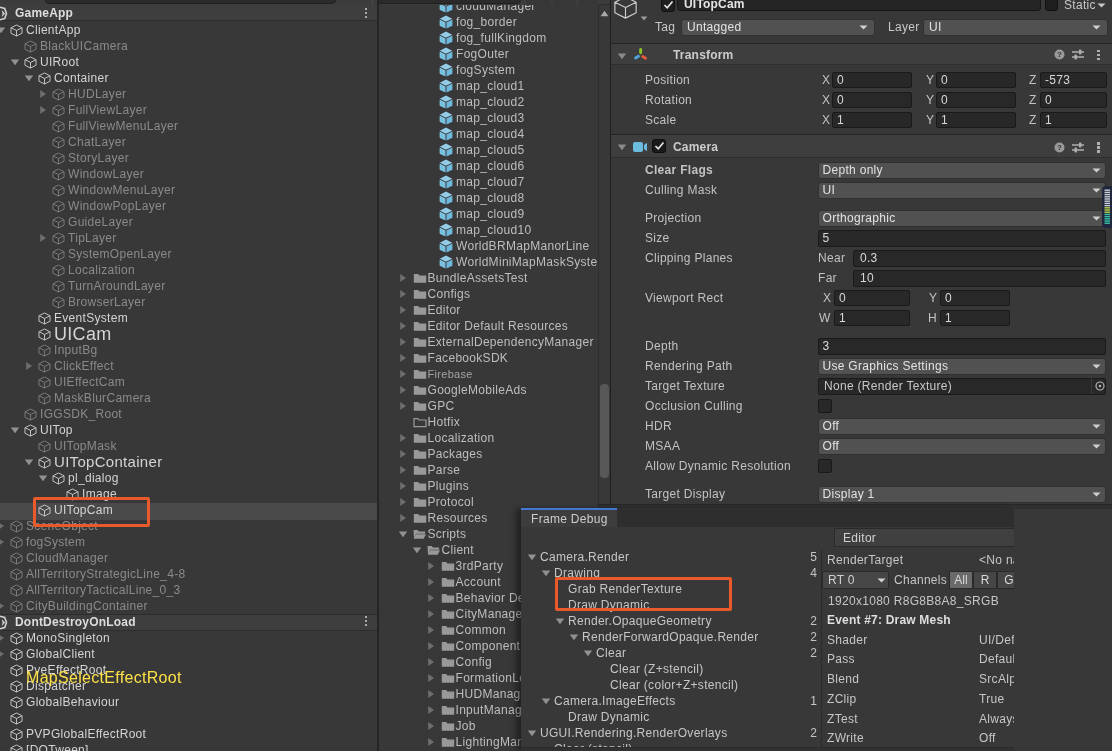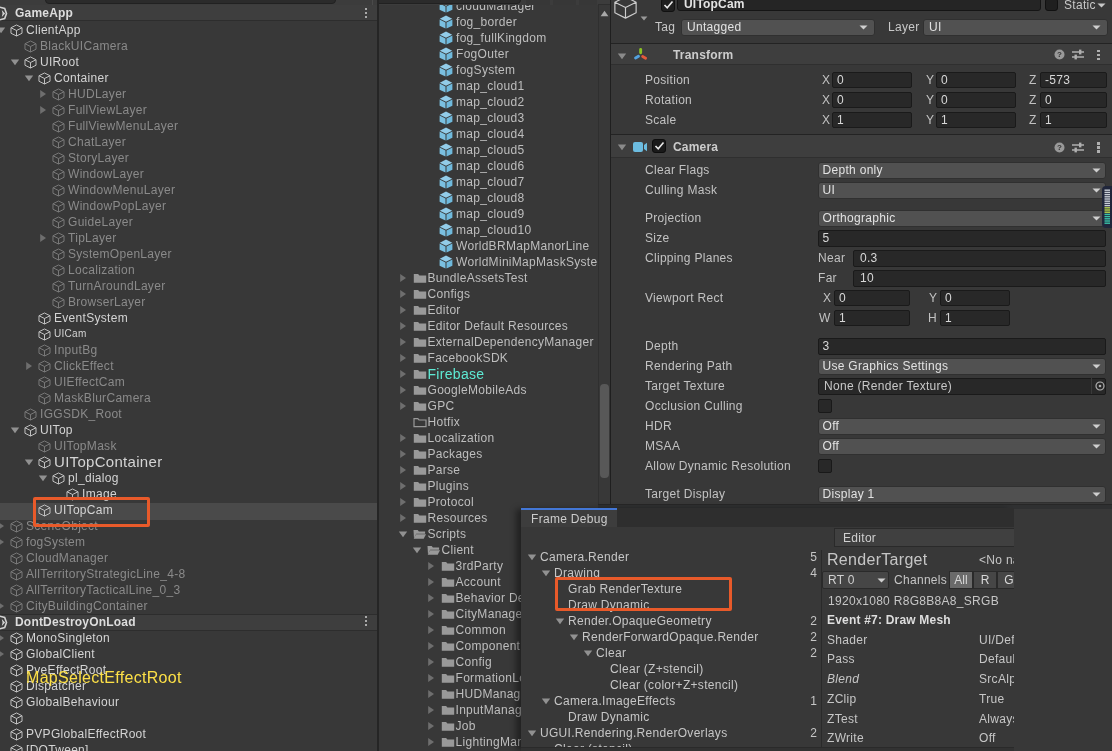--- a/index.html
+++ b/index.html
@@ -107,21 +107,21 @@
         <path d="M6 .9 11.1 3.45 11.1 8.55 6 11.1 .9 8.55 .9 3.45Z M.9 3.45 6 6 11.1 3.45 M6 6 6 11.1" fill="none" stroke="#787878" stroke-width="0.9230769230769231" stroke-linejoin="round"></path>
       </svg>
       <div style="position:absolute;left:68.0px;top:294px;line-height:16px;font-size:12px;letter-spacing:0.3px;color:#8a8a8a;white-space:pre;">BrowserLayer</div>
       <svg style="position:absolute;left:37.5px;top:311.5px" width="13" height="13" viewBox="0 0 12 12">
         <path d="M6 .9 11.1 3.45 11.1 8.55 6 11.1 .9 8.55 .9 3.45Z M.9 3.45 6 6 11.1 3.45 M6 6 6 11.1" fill="none" stroke="#c0c0c0" stroke-width="0.9230769230769231" stroke-linejoin="round"></path>
       </svg>
       <div style="position:absolute;left:54.0px;top:310px;line-height:16px;font-size:12px;letter-spacing:0.3px;color:#d4d4d4;white-space:pre;">EventSystem</div>
       <svg style="position:absolute;left:37.5px;top:327.5px" width="13" height="13" viewBox="0 0 12 12">
         <path d="M6 .9 11.1 3.45 11.1 8.55 6 11.1 .9 8.55 .9 3.45Z M.9 3.45 6 6 11.1 3.45 M6 6 6 11.1" fill="none" stroke="#c0c0c0" stroke-width="0.9230769230769231" stroke-linejoin="round"></path>
       </svg>
-      <div style="position:absolute;left:54.0px;top:326px;line-height:16px;font-size:10px;letter-spacing:0.3px;color:#d4d4d4;white-space:pre;">UICam</div>
+      <div style="position:absolute;left:54.0px;top:326px;line-height:16px;font-size:18px;letter-spacing:0.3px;color:#d4d4d4;white-space:pre;">UICam</div>
       <svg style="position:absolute;left:37.5px;top:343.5px" width="13" height="13" viewBox="0 0 12 12">
         <path d="M6 .9 11.1 3.45 11.1 8.55 6 11.1 .9 8.55 .9 3.45Z M.9 3.45 6 6 11.1 3.45 M6 6 6 11.1" fill="none" stroke="#787878" stroke-width="0.9230769230769231" stroke-linejoin="round"></path>
       </svg>
       <div style="position:absolute;left:54.0px;top:342px;line-height:16px;font-size:12px;letter-spacing:0.3px;color:#8a8a8a;white-space:pre;">InputBg</div>
       <svg style="position:absolute;left:24.5px;top:361px" width="8" height="10" viewBox="0 0 8 10">
         <path d="M1.2 1 7 5 1.2 9Z" fill="#6e6e6e"></path>
       </svg>
       <svg style="position:absolute;left:37.5px;top:359.5px" width="13" height="13" viewBox="0 0 12 12">
         <path d="M6 .9 11.1 3.45 11.1 8.55 6 11.1 .9 8.55 .9 3.45Z M.9 3.45 6 6 11.1 3.45 M6 6 6 11.1" fill="none" stroke="#787878" stroke-width="0.9230769230769231" stroke-linejoin="round"></path>
       </svg>
@@ -404,21 +404,21 @@
       <svg style="position:absolute;left:33.5px;top:352px" width="14" height="13" viewBox="0 0 14 13">
         <path d="M.8 2 h4.3 l1.3 1.5 h6.8 v7.3 h-12.4z" fill="#999999"></path>
       </svg>
       <div style="position:absolute;left:48.5px;top:350px;line-height:16px;font-size:12px;letter-spacing:0.3px;color:#bebebe;white-space:pre;">FacebookSDK</div>
       <svg style="position:absolute;left:19.5px;top:369px" width="8" height="10" viewBox="0 0 8 10">
         <path d="M1.2 1 7 5 1.2 9Z" fill="#6e6e6e"></path>
       </svg>
       <svg style="position:absolute;left:33.5px;top:368px" width="14" height="13" viewBox="0 0 14 13">
         <path d="M.8 2 h4.3 l1.3 1.5 h6.8 v7.3 h-12.4z" fill="#999999"></path>
       </svg>
-      <div style="position:absolute;left:48.5px;top:366px;line-height:16px;font-size:14px;letter-spacing:0.3px;color:#5eead4;white-space:pre;">Firebase</div>
+      <div style="position:absolute;left:48.5px;top:366px;line-height:16px;font-size:11px;letter-spacing:0.3px;color:#a3a3a3;white-space:pre;">Firebase</div>
       <svg style="position:absolute;left:19.5px;top:385px" width="8" height="10" viewBox="0 0 8 10">
         <path d="M1.2 1 7 5 1.2 9Z" fill="#6e6e6e"></path>
       </svg>
       <svg style="position:absolute;left:33.5px;top:384px" width="14" height="13" viewBox="0 0 14 13">
         <path d="M.8 2 h4.3 l1.3 1.5 h6.8 v7.3 h-12.4z" fill="#999999"></path>
       </svg>
       <div style="position:absolute;left:48.5px;top:382px;line-height:16px;font-size:12px;letter-spacing:0.3px;color:#bebebe;white-space:pre;">GoogleMobileAds</div>
       <svg style="position:absolute;left:19.5px;top:401px" width="8" height="10" viewBox="0 0 8 10">
         <path d="M1.2 1 7 5 1.2 9Z" fill="#6e6e6e"></path>
       </svg>
@@ -682,21 +682,21 @@
         <text x="5.5" y="8" font-size="8" font-weight="bold" text-anchor="middle" fill="#333" font-family="Liberation Sans">?</text>
       </svg>
       <svg style="position:absolute;left:461px;top:141.5px" width="12" height="11" viewBox="0 0 12 11">
         <path d="M0 3 H12 M0 8 H12" stroke="#b0b0b0" stroke-width="1.4"></path>
         <rect x="7" y="0.6" width="2.4" height="4.8" fill="#b0b0b0"></rect>
         <rect x="2.5" y="5.6" width="2.4" height="4.8" fill="#b0b0b0"></rect>
       </svg>
       <div style="position:absolute;left:486px;top:142px;width:2.5px;height:2.5px;background:#b0b0b0"></div>
       <div style="position:absolute;left:486px;top:146px;width:2.5px;height:2.5px;background:#b0b0b0"></div>
       <div style="position:absolute;left:486px;top:150px;width:2.5px;height:2.5px;background:#b0b0b0"></div>
-      <div style="position:absolute;left:34px;top:162px;line-height:16px;font-size:12px;letter-spacing:0.3px;color:#c2c2c2;white-space:pre;">Clear Flags</div>
+      <div style="position:absolute;left:34px;top:162px;line-height:16px;font-size:12px;letter-spacing:0.3px;color:#c2c2c2;white-space:pre;font-weight:bold;">Clear Flags</div>
       <div style="position:absolute;left:207px;top:161.5px;width:288px;height:17px;background:#515151;border-radius:3px;border:1px solid #303030"></div>
       <div style="position:absolute;left:211.5px;top:162px;line-height:16px;font-size:12px;letter-spacing:0.3px;color:#e2e2e2;white-space:pre;">Depth only</div>
       <svg style="position:absolute;left:481px;top:168px" width="9" height="5" viewBox="0 0 9 5">
         <path d="M.5 .5 8.5 .5 4.5 4.5Z" fill="#cfcfcf"></path>
       </svg>
       <div style="position:absolute;left:34px;top:182px;line-height:16px;font-size:12px;letter-spacing:0.3px;color:#c2c2c2;white-space:pre;">Culling Mask</div>
       <div style="position:absolute;left:207px;top:181.5px;width:288px;height:17px;background:#515151;border-radius:3px;border:1px solid #303030"></div>
       <div style="position:absolute;left:211.5px;top:182px;line-height:16px;font-size:12px;letter-spacing:0.3px;color:#e2e2e2;white-space:pre;">UI</div>
       <svg style="position:absolute;left:481px;top:188px" width="9" height="5" viewBox="0 0 9 5">
         <path d="M.5 .5 8.5 .5 4.5 4.5Z" fill="#cfcfcf"></path>
@@ -816,41 +816,41 @@
       <div style="position:absolute;left:33px;top:185px;line-height:16px;font-size:12px;letter-spacing:0.3px;color:#c6c6c6;white-space:pre;">Camera.ImageEffects</div>
       <div style="position:absolute;left:269px;top:185px;width:27px;height:16px;line-height:16px;font-size:12px;color:#c6c6c6;text-align:right">1</div>
       <div style="position:absolute;left:47px;top:201px;line-height:16px;font-size:12px;letter-spacing:0.3px;color:#c6c6c6;white-space:pre;">Draw Dynamic</div>
       <svg style="position:absolute;left:6px;top:221px" width="10" height="8" viewBox="0 0 10 8">
         <path d="M.8 1.4 9.2 1.4 5 7.2Z" fill="#919191"></path>
       </svg>
       <div style="position:absolute;left:19px;top:217px;line-height:16px;font-size:12px;letter-spacing:0.3px;color:#c6c6c6;white-space:pre;">UGUI.Rendering.RenderOverlays</div>
       <div style="position:absolute;left:269px;top:217px;width:27px;height:16px;line-height:16px;font-size:12px;color:#c6c6c6;text-align:right">2</div>
       <div style="position:absolute;left:33px;top:233px;line-height:16px;font-size:12px;letter-spacing:0.3px;color:#c6c6c6;white-space:pre;">Clear (stencil)</div>
       <div style="position:absolute;left:300px;top:42px;width:1px;height:201px;background:#2a2a2a"></div>
-      <div style="position:absolute;left:306px;top:44px;line-height:16px;font-size:16px;letter-spacing:0.3px;color:#c6c6c6;white-space:pre;">RenderTarget</div>
+      <div style="position:absolute;left:306px;top:44px;line-height:16px;font-size:12px;letter-spacing:0.3px;color:#c6c6c6;white-space:pre;">RenderTarget</div>
       <div style="position:absolute;left:458px;top:44px;line-height:16px;font-size:12px;letter-spacing:0.3px;color:#c6c6c6;white-space:pre;">&lt;No name&gt;</div>
       <div style="position:absolute;left:301px;top:63px;width:67px;height:18px;background:#464646;border:1px solid #2a2a2a;border-radius:2px"></div>
       <div style="position:absolute;left:307px;top:64px;line-height:16px;font-size:12px;letter-spacing:0.3px;color:#d0d0d0;white-space:pre;">RT 0</div>
       <svg style="position:absolute;left:356px;top:70px" width="9" height="5" viewBox="0 0 9 5">
         <path d="M.5 .5 8.5 .5 4.5 4.5Z" fill="#cfcfcf"></path>
       </svg>
       <div style="position:absolute;left:373px;top:64px;line-height:16px;font-size:12px;letter-spacing:0.3px;color:#c6c6c6;white-space:pre;">Channels</div>
       <div style="position:absolute;left:428px;top:63px;width:24px;height:18px;background:#6a6a6a;border:1px solid #2a2a2a;text-align:center;line-height:17px;font-size:12px;color:#d8d8d8">All</div>
       <div style="position:absolute;left:452px;top:63px;width:24px;height:18px;background:#464646;border:1px solid #2a2a2a;text-align:center;line-height:17px;font-size:12px;color:#d8d8d8">R</div>
       <div style="position:absolute;left:476px;top:63px;width:24px;height:18px;background:#464646;border:1px solid #2a2a2a;text-align:center;line-height:17px;font-size:12px;color:#d8d8d8">G</div>
       <div style="position:absolute;left:500px;top:63px;width:24px;height:18px;background:#464646;border:1px solid #2a2a2a;text-align:center;line-height:17px;font-size:12px;color:#d8d8d8">B</div>
       <div style="position:absolute;left:524px;top:63px;width:24px;height:18px;background:#464646;border:1px solid #2a2a2a;text-align:center;line-height:17px;font-size:12px;color:#d8d8d8">A</div>
       <div style="position:absolute;left:554px;top:63px;width:45px;height:18px;background:#464646;border:1px solid #2a2a2a;text-align:left;padding-left:6px;line-height:17px;font-size:12px;color:#d8d8d8">Levels</div>
       <div style="position:absolute;left:307px;top:85px;line-height:16px;font-size:12px;letter-spacing:0.3px;color:#c6c6c6;white-space:pre;">1920x1080 R8G8B8A8_SRGB</div>
       <div style="position:absolute;left:306px;top:104px;line-height:16px;font-size:12px;letter-spacing:0.2px;color:#dedede;white-space:pre;font-weight:bold;">Event #7: Draw Mesh</div>
       <div style="position:absolute;left:306px;top:123.5px;line-height:16px;font-size:12px;letter-spacing:0.3px;color:#c6c6c6;white-space:pre;">Shader</div>
       <div style="position:absolute;left:458px;top:123.5px;line-height:16px;font-size:12px;letter-spacing:0.3px;color:#c6c6c6;white-space:pre;">UI/Default, SubShader #0</div>
       <div style="position:absolute;left:306px;top:143px;line-height:16px;font-size:12px;letter-spacing:0.3px;color:#c6c6c6;white-space:pre;">Pass</div>
       <div style="position:absolute;left:458px;top:143px;line-height:16px;font-size:12px;letter-spacing:0.3px;color:#c6c6c6;white-space:pre;">Default</div>
-      <div style="position:absolute;left:306px;top:163px;line-height:16px;font-size:12px;letter-spacing:0.3px;color:#c6c6c6;white-space:pre;font-style:italic;">Blend</div>
+      <div style="position:absolute;left:306px;top:163px;line-height:16px;font-size:12px;letter-spacing:0.3px;color:#c6c6c6;white-space:pre;">Blend</div>
       <div style="position:absolute;left:458px;top:163px;line-height:16px;font-size:12px;letter-spacing:0.3px;color:#c6c6c6;white-space:pre;">SrcAlpha OneMinusSrcAlpha</div>
       <div style="position:absolute;left:306px;top:183px;line-height:16px;font-size:12px;letter-spacing:0.3px;color:#c6c6c6;white-space:pre;">ZClip</div>
       <div style="position:absolute;left:458px;top:183px;line-height:16px;font-size:12px;letter-spacing:0.3px;color:#c6c6c6;white-space:pre;">True</div>
       <div style="position:absolute;left:306px;top:203px;line-height:16px;font-size:12px;letter-spacing:0.3px;color:#c6c6c6;white-space:pre;">ZTest</div>
       <div style="position:absolute;left:458px;top:203px;line-height:16px;font-size:12px;letter-spacing:0.3px;color:#c6c6c6;white-space:pre;">Always</div>
       <div style="position:absolute;left:306px;top:222px;line-height:16px;font-size:12px;letter-spacing:0.3px;color:#c6c6c6;white-space:pre;">ZWrite</div>
       <div style="position:absolute;left:458px;top:222px;line-height:16px;font-size:12px;letter-spacing:0.3px;color:#c6c6c6;white-space:pre;">Off</div>
       <div style="position:absolute;left:0;top:239px;width:591px;height:1px;background:#2a2a2a"></div>
       <div style="position:absolute;left:0;top:240px;width:591px;height:3px;background:#323232"></div>
     </div>

